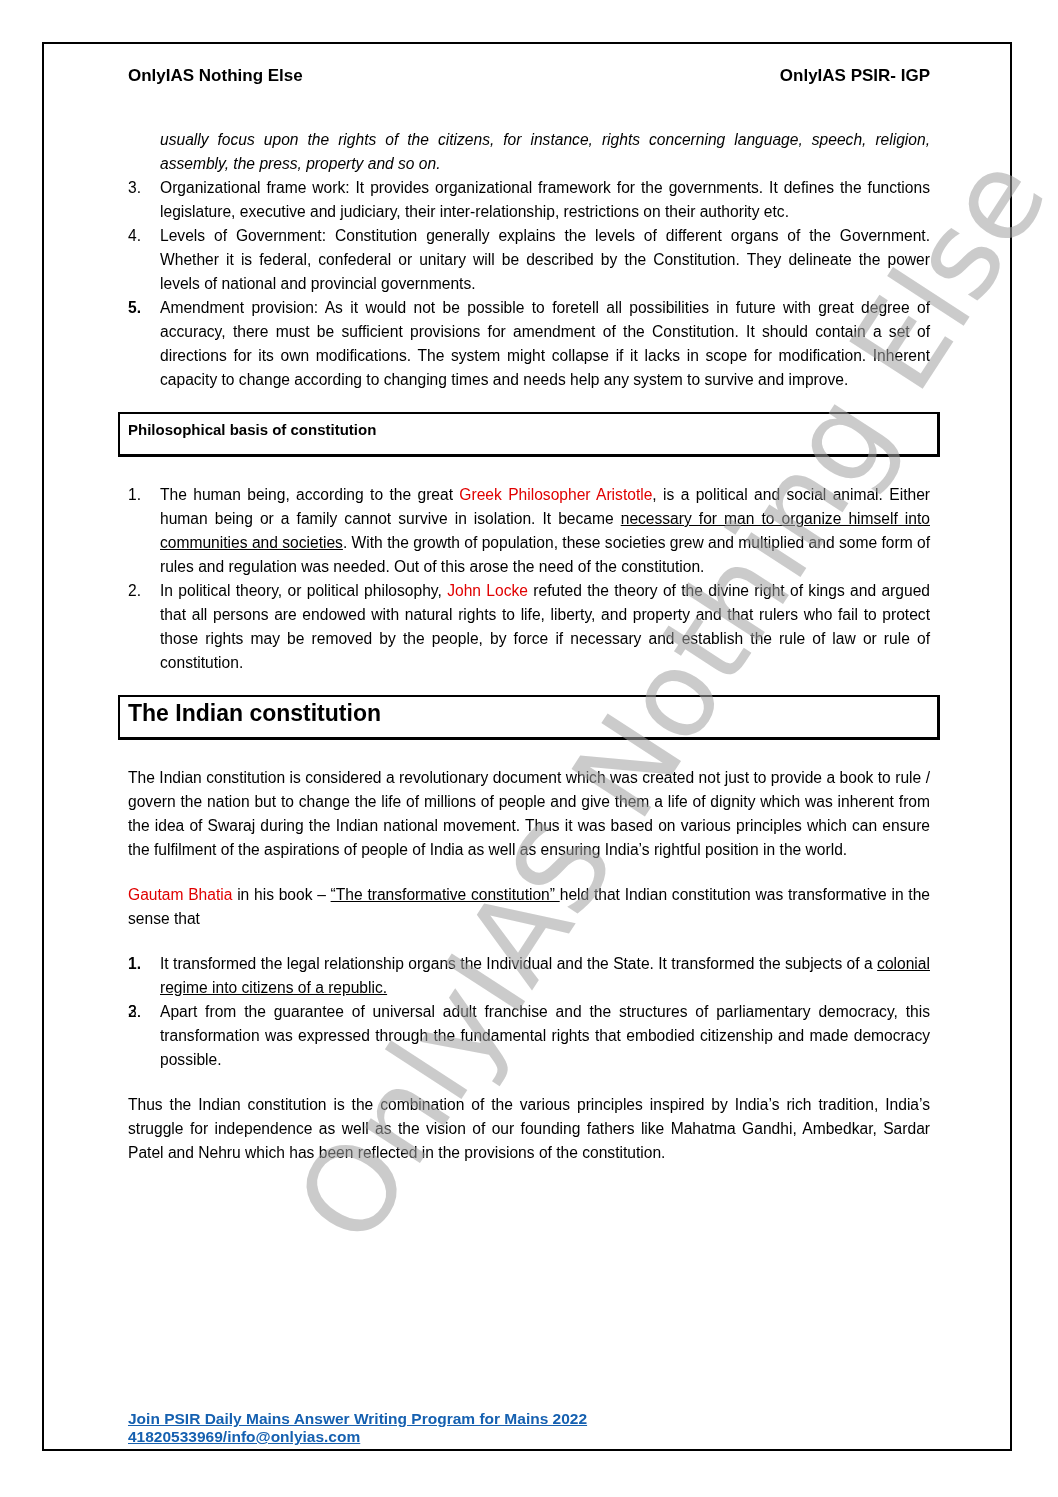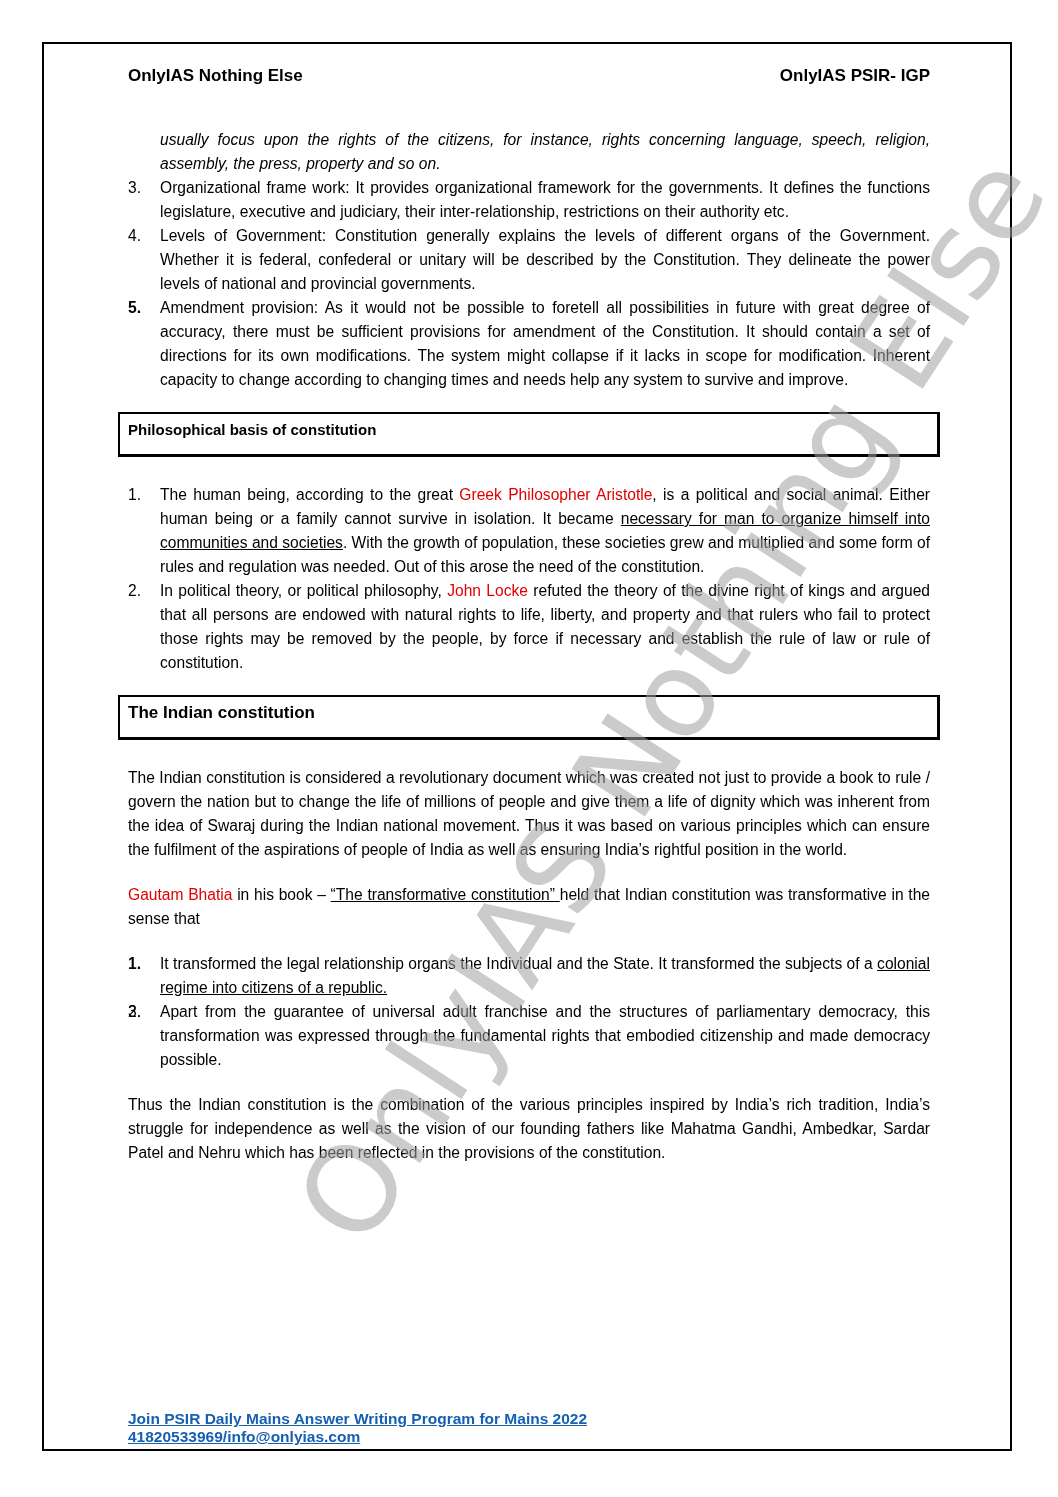--- a/index.html
+++ b/index.html
@@ -16,21 +16,21 @@
   .list li .num { position: absolute; left: 0; top: 0; }
   .list li .num.bold { font-weight: bold; }
   .indent { padding-left: 32px; font-style: italic; }
   .b { font-weight: normal; }
   .red { color: #e00000; font-weight: normal; }
   .u { text-decoration: underline; }
   .section-box { margin-left: -10px; width: 822px; box-sizing: border-box; height: 45px;
                  border: 2px solid #000; border-right-width: 3px; border-bottom-width: 3px;
                  padding: 4px 8px; font-weight: bold; margin-top: 20px; margin-bottom: 26px; }
   .section-box.small { font-size: 15px; }
-  .section-box.large { font-size: 17px; }
+  .section-box.large { font-size: 23px; }
   p { margin: 0; }
   .gap { height: 21px; }
   .footer { position: absolute; top: 1410px; left: 128px; width: 802px;
             display: flex; justify-content: space-between; font-size: 15.5px; font-weight: bold; flex-direction: column; }
   .footer a { color: #1560b0; text-decoration: underline; }
   .watermark { position: absolute; left: 100px; top: 740px; width: 1000px; text-align: center;
                transform: rotate(-57deg); transform-origin: center; color: rgba(160,160,160,0.55);
                font-size: 120px; font-family: "DejaVu Sans", sans-serif; pointer-events: none;
                white-space: nowrap; }
 </style>

